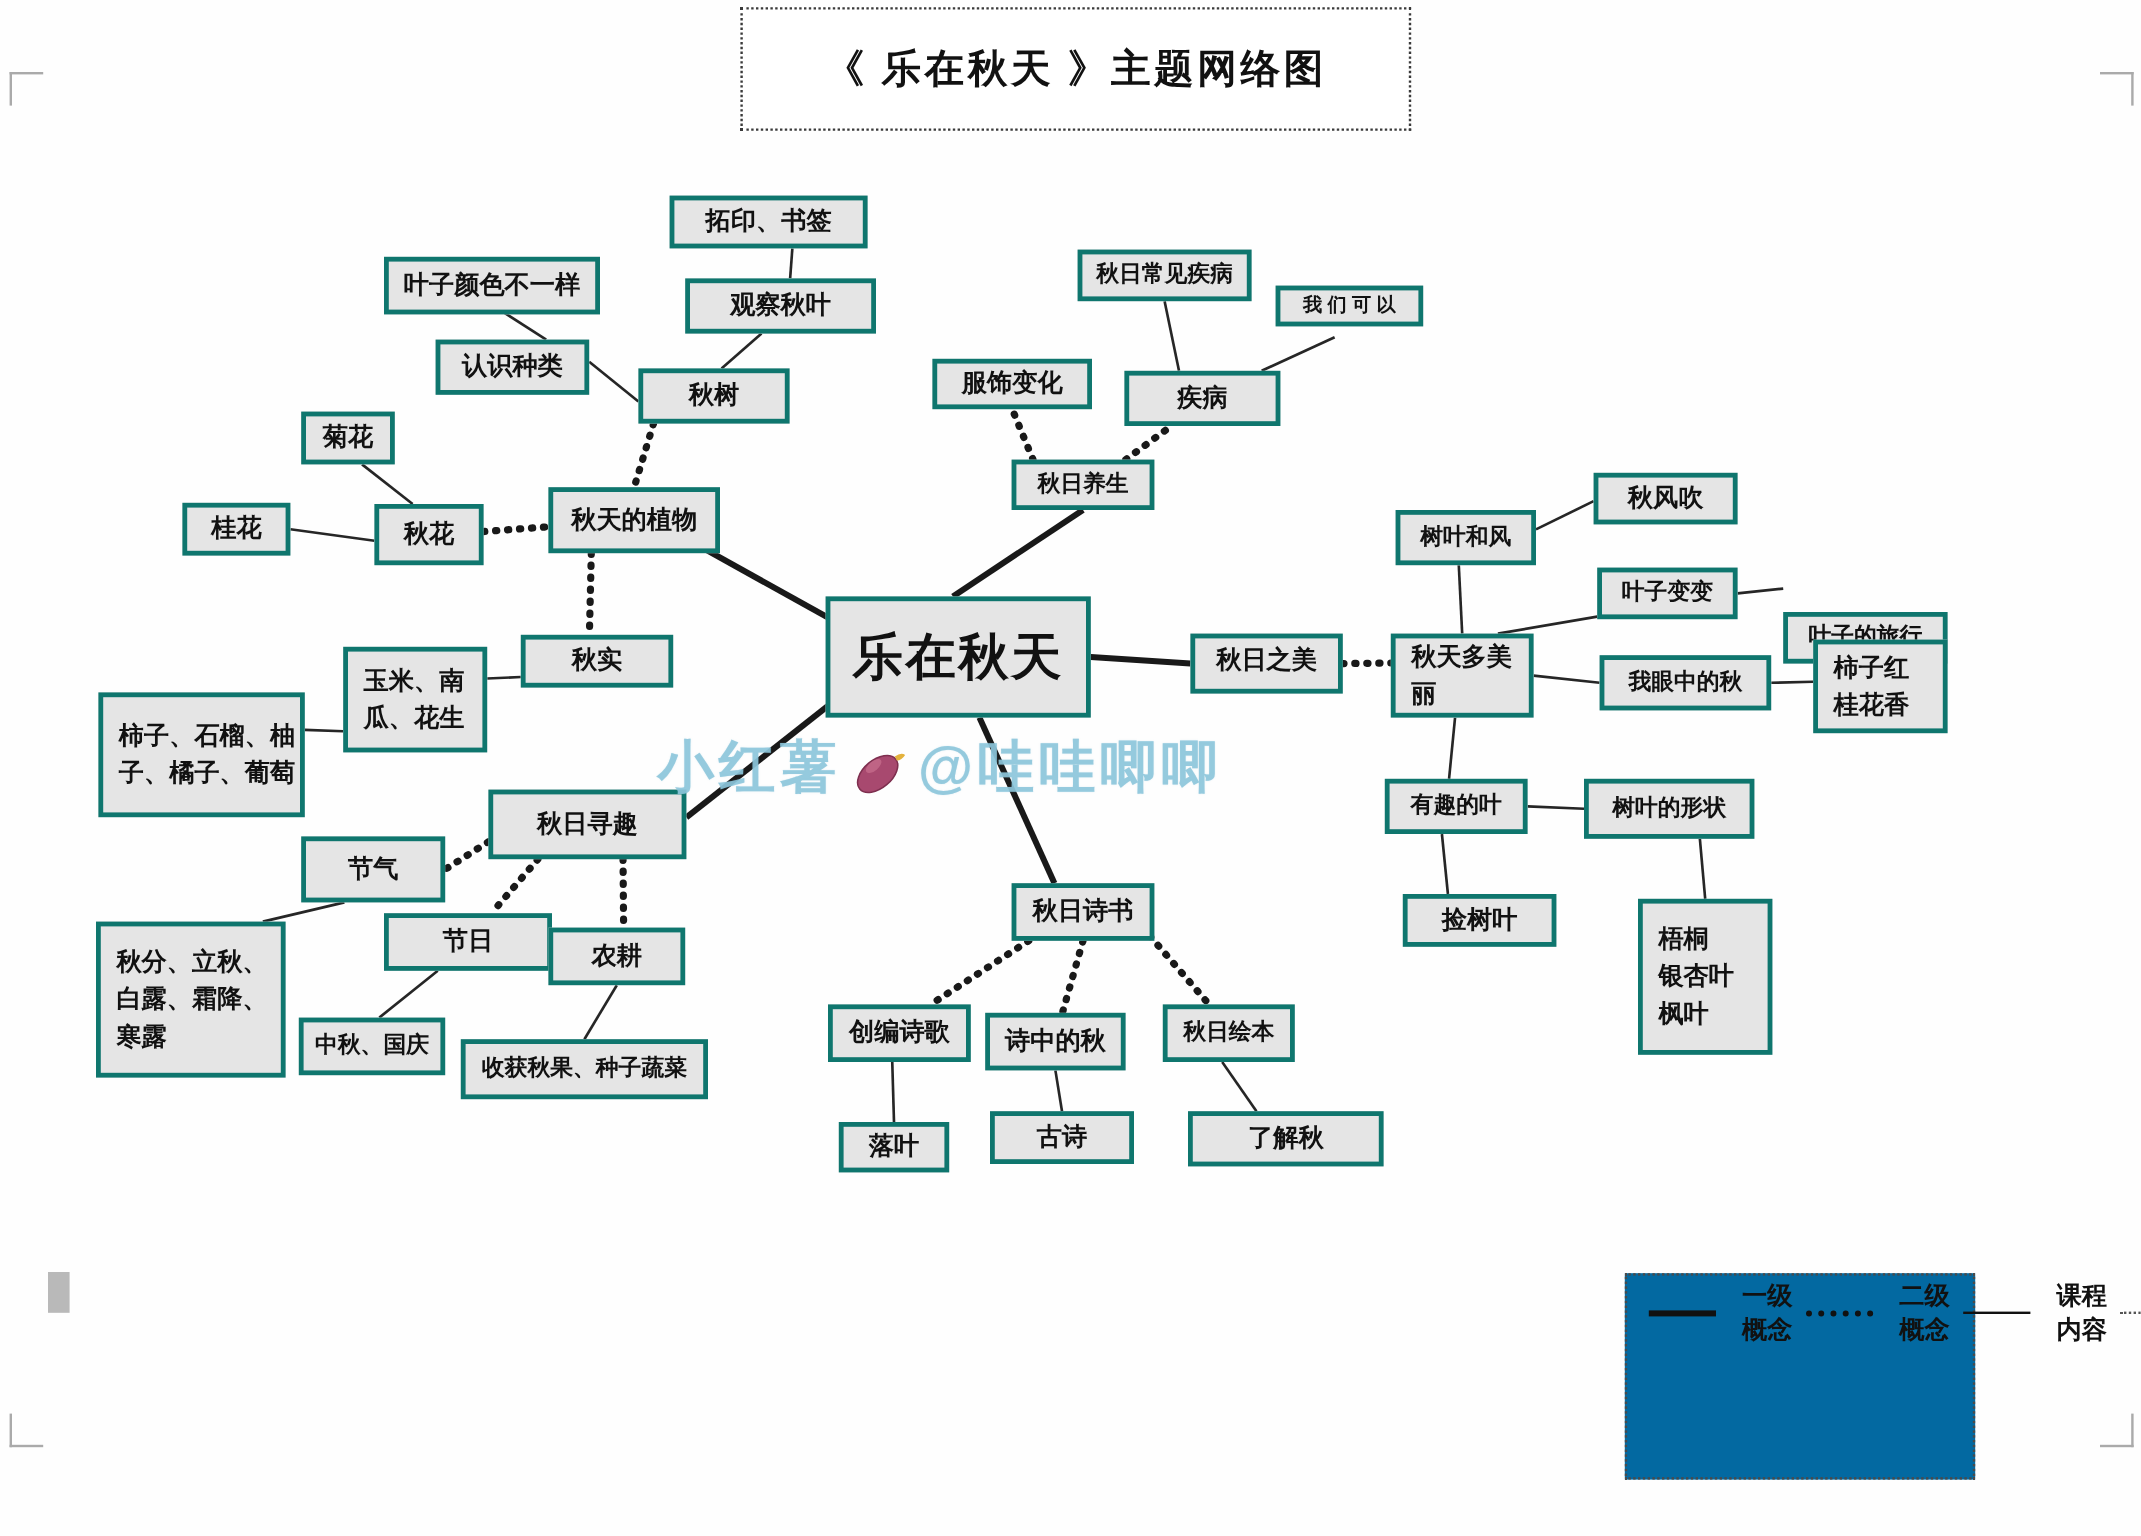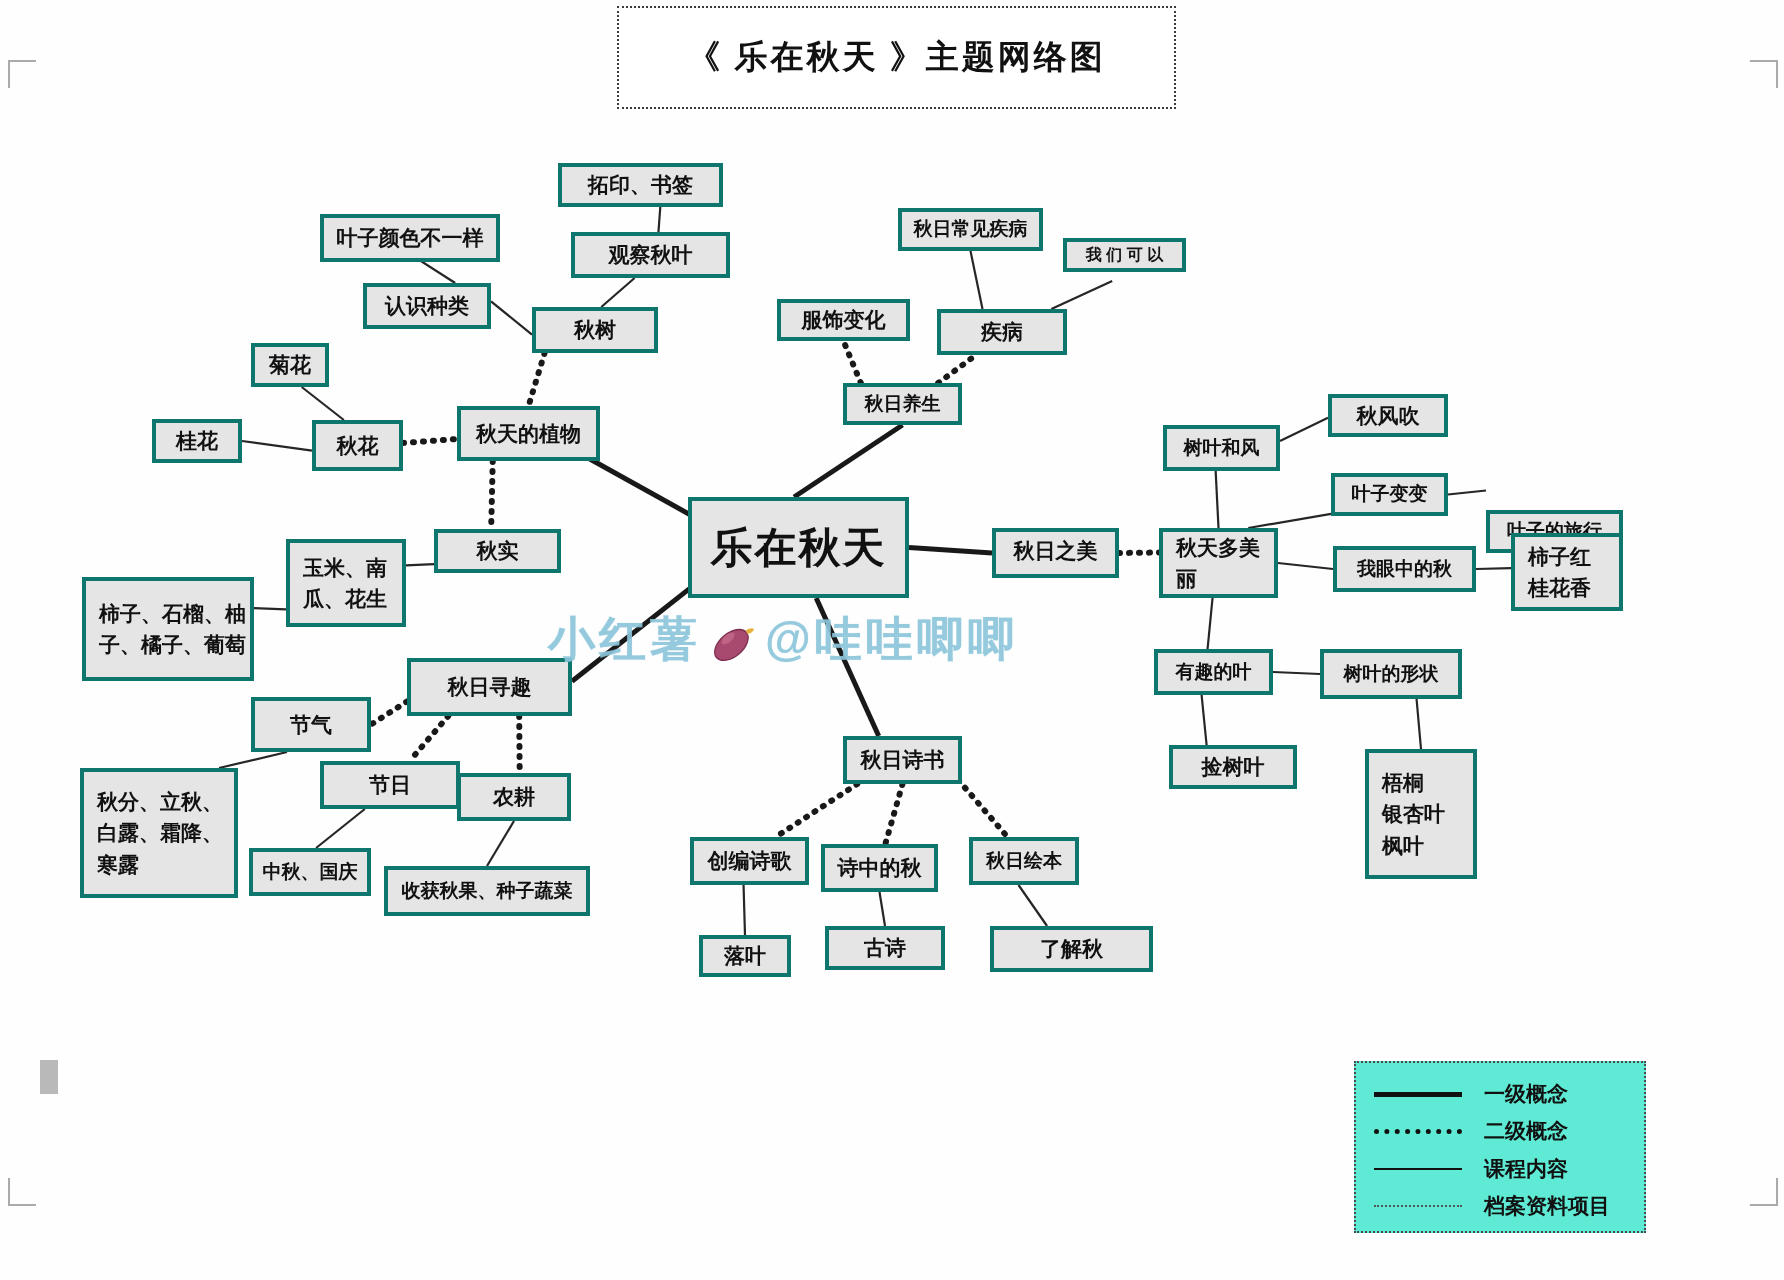--- a/index.html
+++ b/index.html
@@ -16,22 +16,22 @@
   .node.ml{justify-content:flex-start;text-align:left;padding-left:13px;}
   .node.big{font-size:42px;letter-spacing:2px;}
   .titlebox{position:absolute;left:617px;top:6px;width:555px;height:99px;z-index:3;
             border:2px dotted #3a3a3a;background:#fff;display:flex;align-items:center;justify-content:center;
             font-family:"Liberation Serif","DejaVu Serif",serif;font-size:33px;font-weight:bold;letter-spacing:3px;}
   .watermark{position:absolute;left:548px;top:608px;z-index:6;display:flex;align-items:center;gap:6px;
              font-size:47px;font-weight:bold;letter-spacing:4px;color:rgba(140,198,219,0.85);
              text-shadow:0 0 1px rgba(140,198,219,0.5);pointer-events:none;}
   .potato{width:52px;height:52px;transform:rotate(18deg);}
   .legend{position:absolute;left:1354px;top:1061px;width:292px;height:172px;z-index:3;
-          border:2px dotted #4a4a4a;background:#5eead4;box-sizing:border-box;padding:14px 10px 8px 18px;
-          display:flex;flex-direction:column;justify-content:space-between;}
+          border:2px dotted #4a4a4a;background:#0369a1;box-sizing:border-box;padding:14px 10px 8px 18px;
+          display:flex;flex-direction:row;justify-content:space-between;}
   .legend-row{display:flex;align-items:center;height:34px;}
   .legend-sample{width:88px;margin-right:22px;height:0;}
   .ls-1{border-top:5px solid #111;}
   .ls-2{border-top:5px dotted #111;}
   .ls-3{border-top:2px solid #111;}
   .ls-4{border-top:2px dotted #555;}
   .legend-label{font-size:21px;font-weight:bold;}
   .note{position:absolute;left:34px;top:1100px;width:1330px;z-index:3;
         font-size:21.5px;font-weight:bold;letter-spacing:0.5px;}
   .note-blank{display:inline-block;width:62px;height:24px;background:#c7c7c7;vertical-align:middle;}

